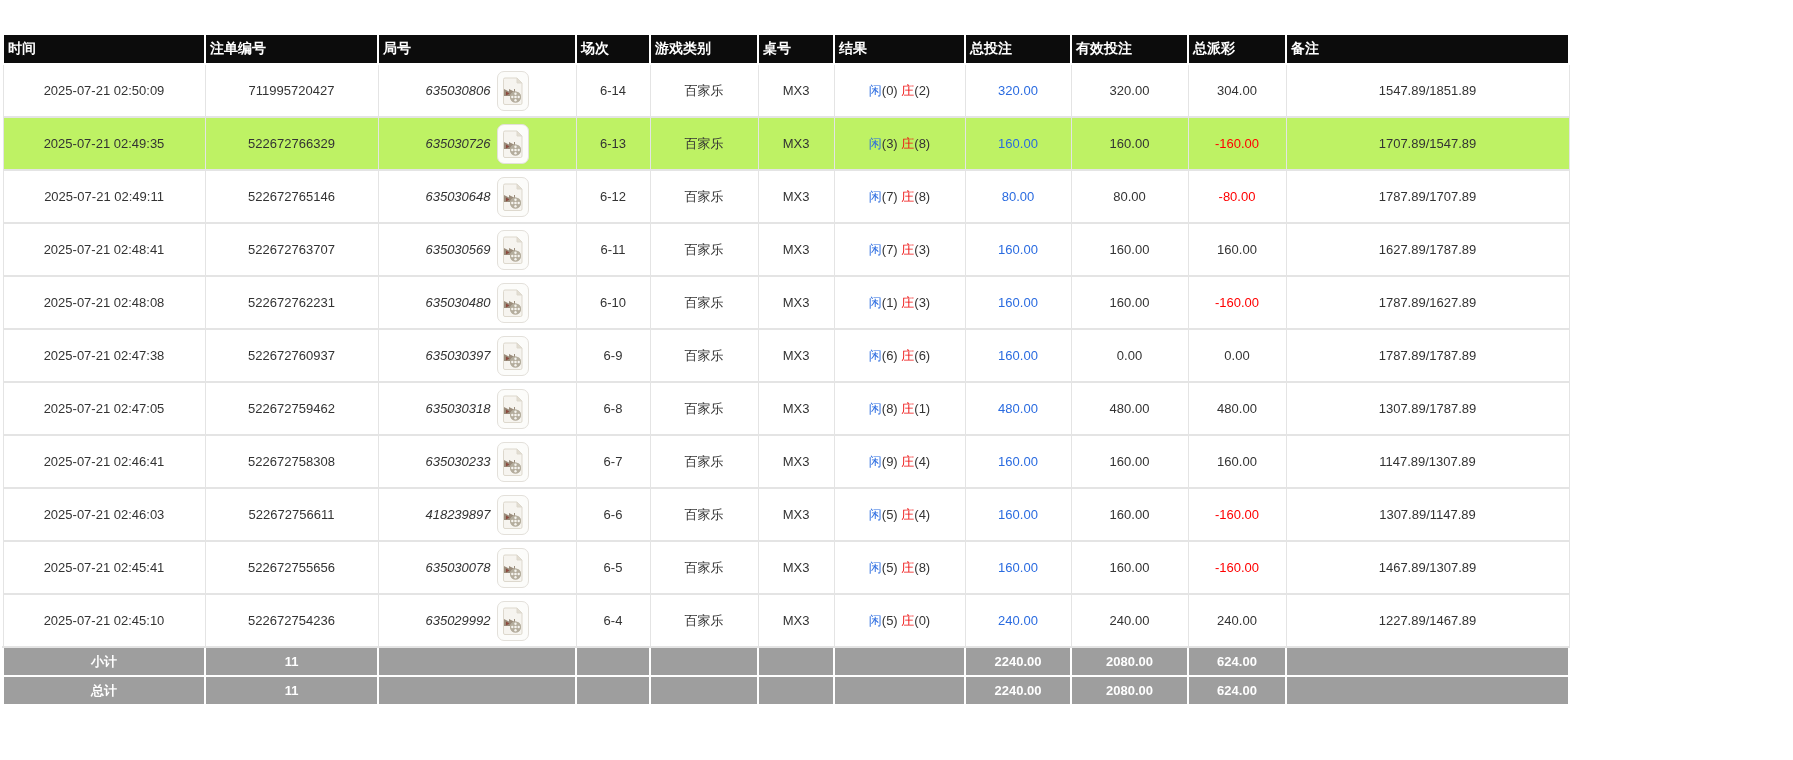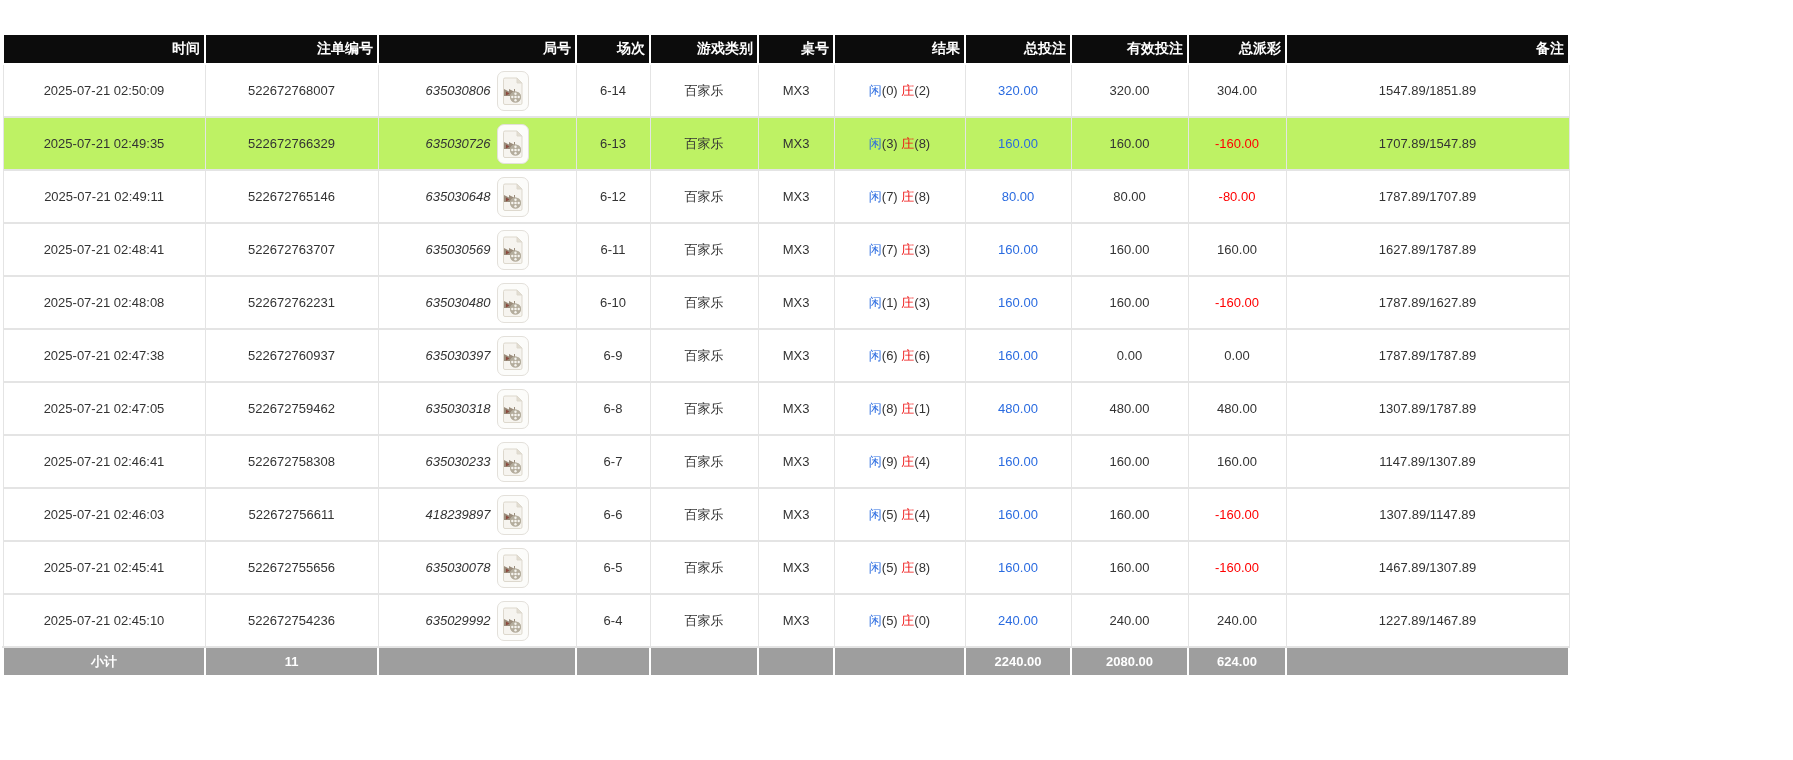--- a/index.html
+++ b/index.html
@@ -2,21 +2,21 @@
 <html><head>
 <meta charset="utf-8">
 <style>
   * { box-sizing: border-box; }
   html, body { margin: 0; padding: 0; background: #ffffff; }
   body { font-family: "Liberation Sans", sans-serif; width: 1793px; height: 760px; overflow: hidden; }
   .wrap { padding: 33px 0 0 2px; }
   table { border-collapse: collapse; table-layout: fixed; width: 1566px; font-size: 13px; color: #333; }
   thead th {
     background: #0c0c0c; color: #fff; font-size: 14px; font-weight: bold;
-    height: 30px; border: 2px solid #ffffff; padding: 2px 4px; text-align: right;
+    height: 30px; border: 2px solid #ffffff; padding: 2px 4px; text-align: left;
   }
   tbody.data td {
     background: #ffffff; height: 53px; text-align: center; vertical-align: middle;
     border-left: 1px solid #e4e4e4; border-right: 1px solid #e4e4e4;
     border-top: 2px solid #e4e4e4; border-bottom: 2px solid #e4e4e4;
     padding: 2px 4px; overflow: hidden; white-space: nowrap;
   }
   tbody.data tr.highlight td { background: #bef264; }
   tbody.summary td {
     background: #9e9e9e; color: #ffffff; font-weight: bold; font-size: 13px;
@@ -64,21 +64,21 @@
         <th>总投注</th>
         <th>有效投注</th>
         <th>总派彩</th>
         <th>备注</th>
       </tr>
     </thead>
     <tbody class="data">
 
         <tr>
           <td>2025-07-21 02:50:09</td>
-          <td>522672768007</td>
+          <td>711995720427</td>
           <td>
             <span class="round-wrap">
               <span>635030806</span>
               <span class="video-btn">
                 <svg width="22" height="28" viewBox="0 0 22 28">
                   <path d="M3 1 h12 l5 5 v20 a1.5 1.5 0 0 1 -1.5 1.5 h-15.5 a1.5 1.5 0 0 1 -1.5 -1.5 v-23.5 a1.5 1.5 0 0 1 1.5 -1.5 z" fill="#f6f4ef" stroke="#ddd8cd" stroke-width="1"></path>
                   <path d="M15 1 l5 5 h-5 z" fill="#e2ddd1" stroke="#ddd8cd" stroke-width="1"></path>
                   <path d="M2 12 l5 2.5 v-2.5 l5 2.5 v-2.5 h1 v7 h-11 z" fill="#9b8d7c"></path>
                   <circle cx="13.5" cy="20" r="5.5" fill="#b9b2a2" stroke="#8fothing86" stroke-width="0"></circle>
                   <circle cx="13.5" cy="20" r="5.5" fill="#b4ad9d"></circle>
@@ -472,15 +472,28 @@
         <td></td>
         <td></td>
         <td></td>
         <td></td>
         <td></td>
         <td>2240.00</td>
         <td>2080.00</td>
         <td>624.00</td>
         <td></td>
       </tr>
+      <tr>
+        <td>总计</td>
+        <td>11</td>
+        <td></td>
+        <td></td>
+        <td></td>
+        <td></td>
+        <td></td>
+        <td>2240.00</td>
+        <td>2080.00</td>
+        <td>624.00</td>
+        <td></td>
+      </tr>
     </tbody>
   </table>
 </div>
 
 </body></html>

